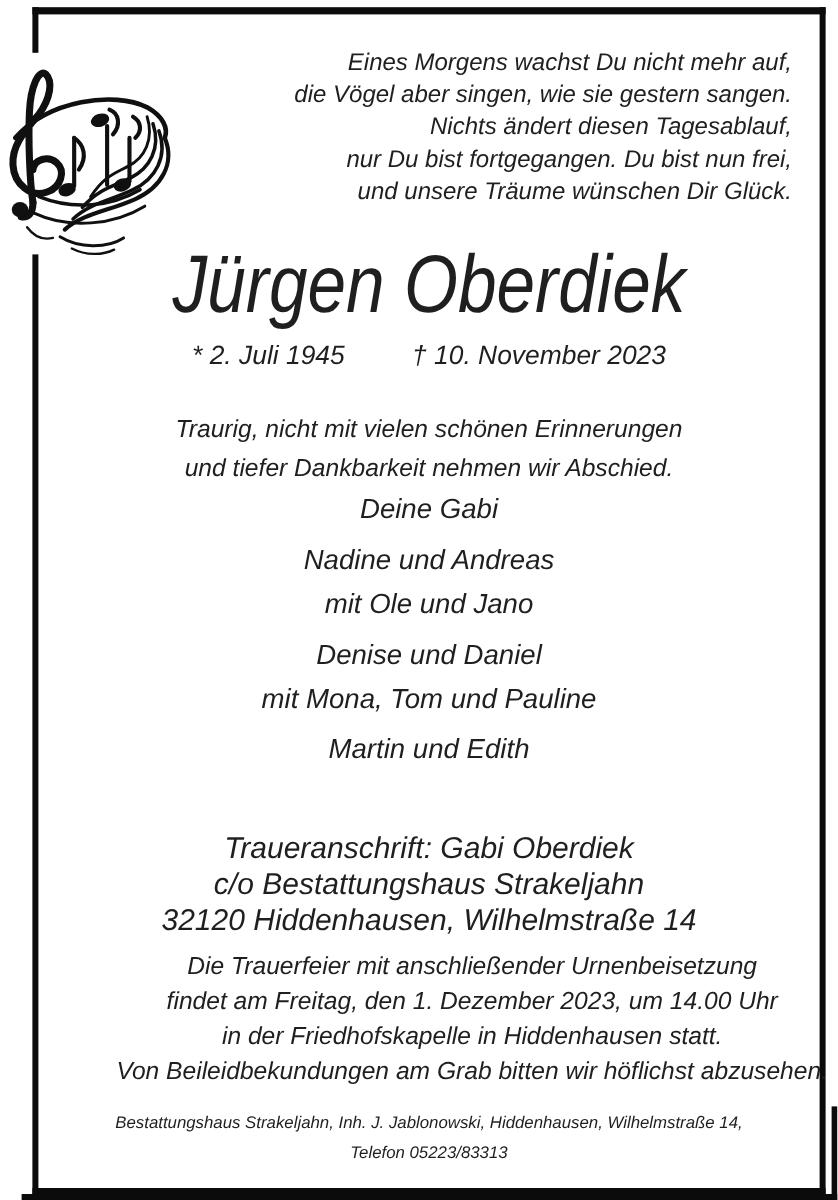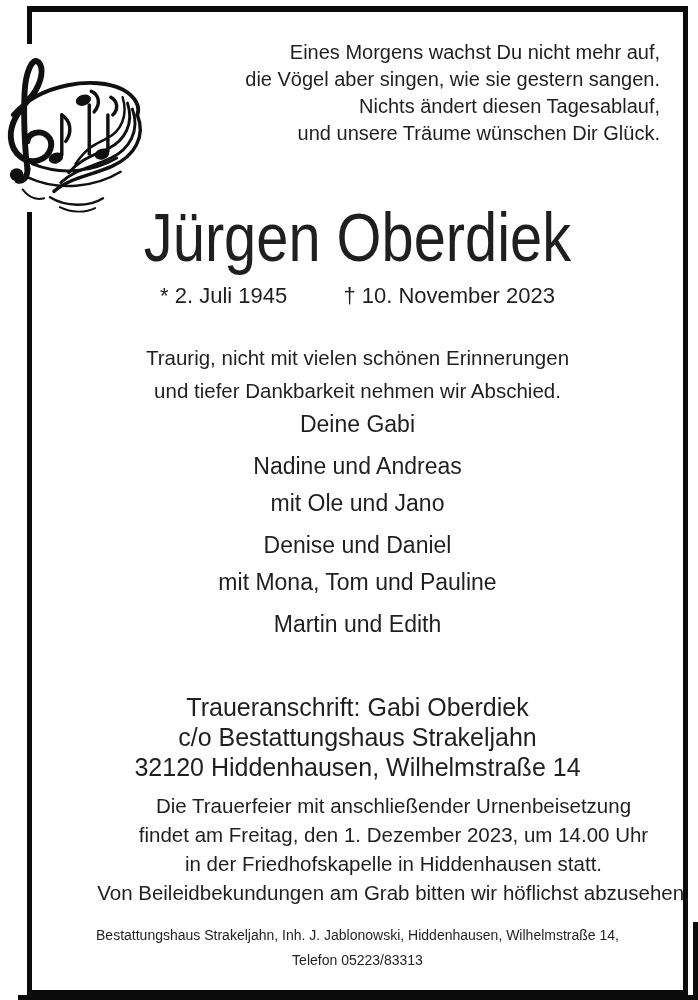--- a/index.html
+++ b/index.html
@@ -5,21 +5,21 @@
   * { margin:0; padding:0; box-sizing:border-box; }
   html,body { background:#ffffff; }
   body {
     width:698px; height:1000px;
     font-family:"Liberation Sans", sans-serif;
     color:#1f1f1f;
     -webkit-font-smoothing:antialiased;
   }
   .page {
     position:relative; width:698px; height:1000px;
-    background:#ffffff; overflow:hidden;
+    background:#ffffff; overflow:hidden;font-style:italic;
   }
 
   
   .frame { position:absolute; background:#0b0b0b; }
   .frame-top     { left:27px;  top:6px;   width:661px; height:6px; }
   .frame-right   { left:683px; top:6px;   width:5px;   height:990px; }
   .frame-bottom  { left:27px;  top:990px; width:661px; height:6px; }
   .frame-left-a  { left:27px;  top:6px;   width:5px;   height:38px; }
   .frame-left-b  { left:27px;  top:212px; width:5px;   height:784px; }
   .bleed-bottom  { left:18px;  top:995px; width:680px; height:5px; }
@@ -97,20 +97,21 @@
       <ellipse cx="84" cy="47" rx="8" ry="5.5" transform="rotate(-18 84 47)"></ellipse>
       <ellipse cx="56" cy="106" rx="7.5" ry="5.5" transform="rotate(-18 56 106)"></ellipse>
       <ellipse cx="103" cy="102" rx="7.5" ry="5.5" transform="rotate(-18 103 102)"></ellipse>
     </g>
   </svg>
 
   <div class="poem">
     <div>Eines Morgens wachst Du nicht mehr auf,</div>
     <div>die Vögel aber singen, wie sie gestern sangen.</div>
     <div>Nichts ändert diesen Tagesablauf,</div>
+    <div>nur Du bist fortgegangen. Du bist nun frei,</div>
     <div>und unsere Träume wünschen Dir Glück.</div>
   </div>
 
   <h1 class="tblock name">Jürgen Oberdiek</h1>
 
   <div class="tblock dates">
     <span class="date-item">* 2. Juli 1945</span>
     <span class="date-item">† 10. November 2023</span>
   </div>
 

